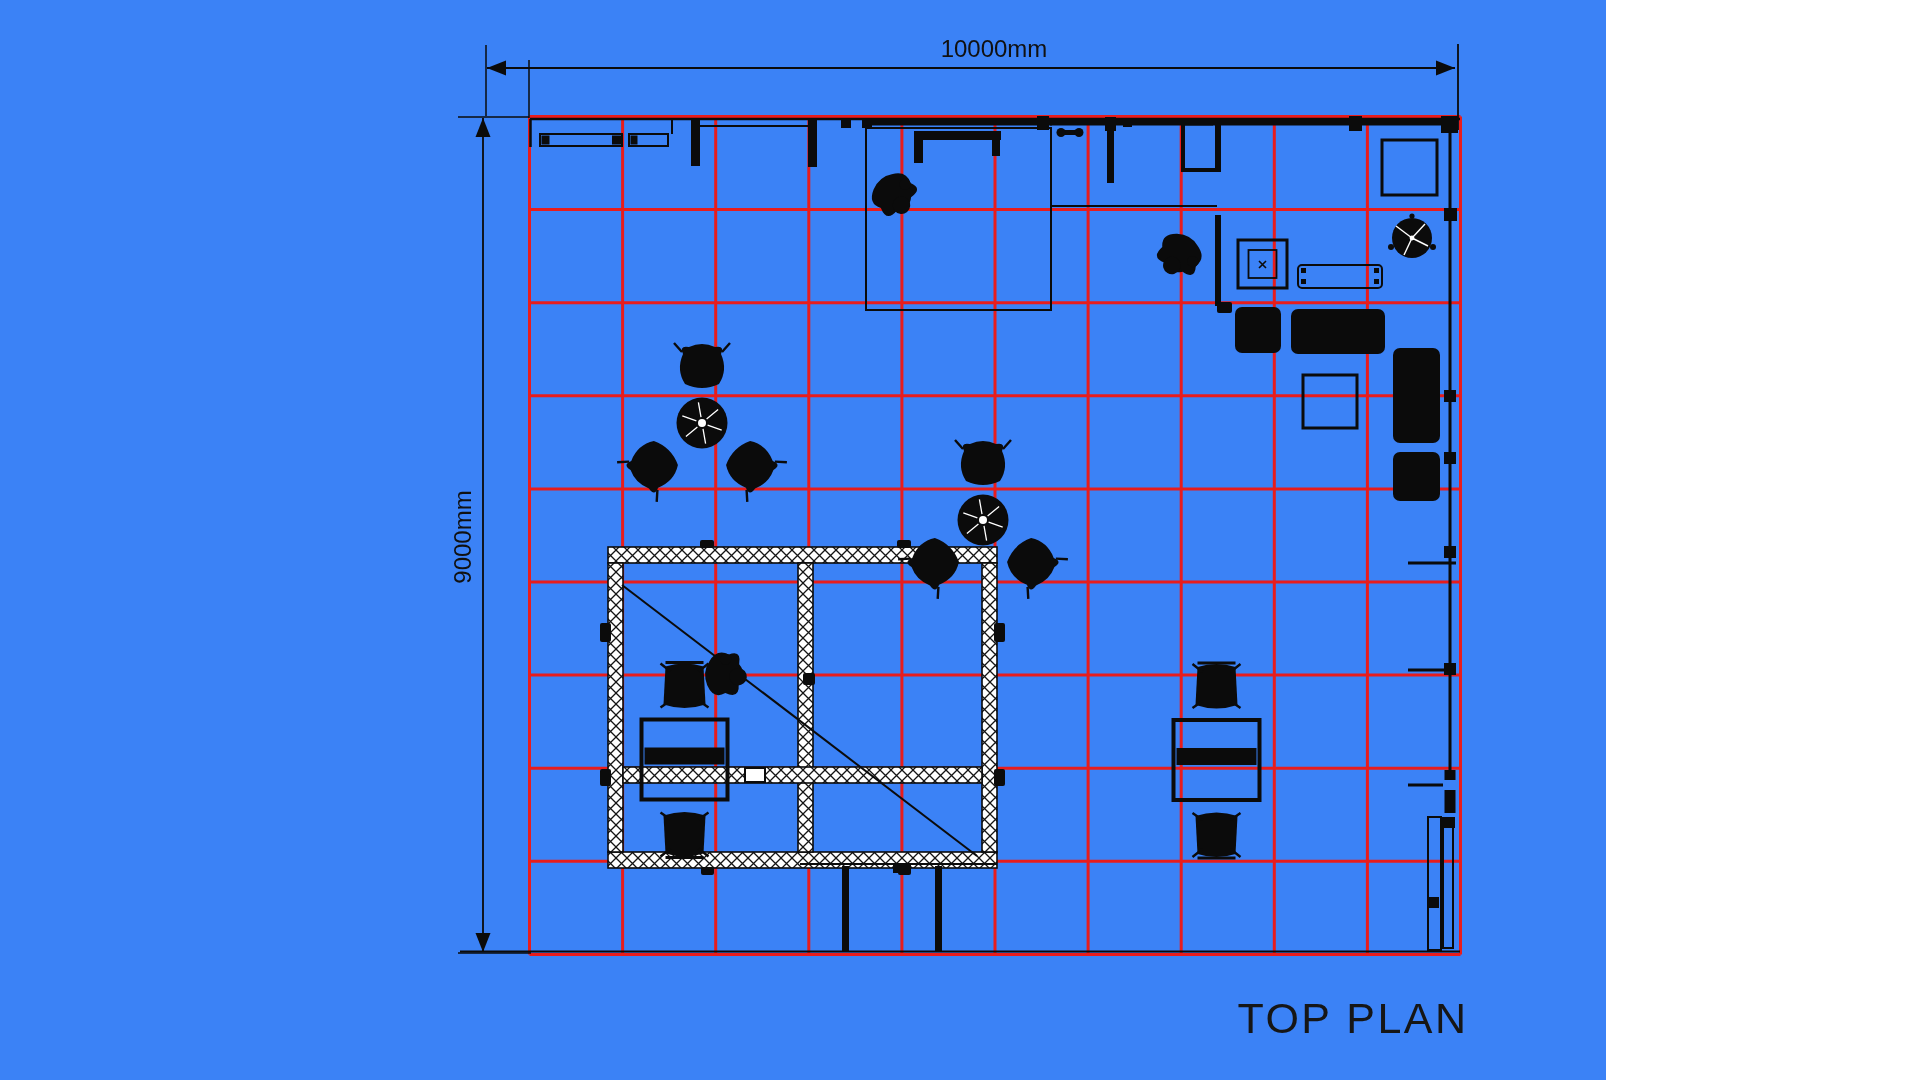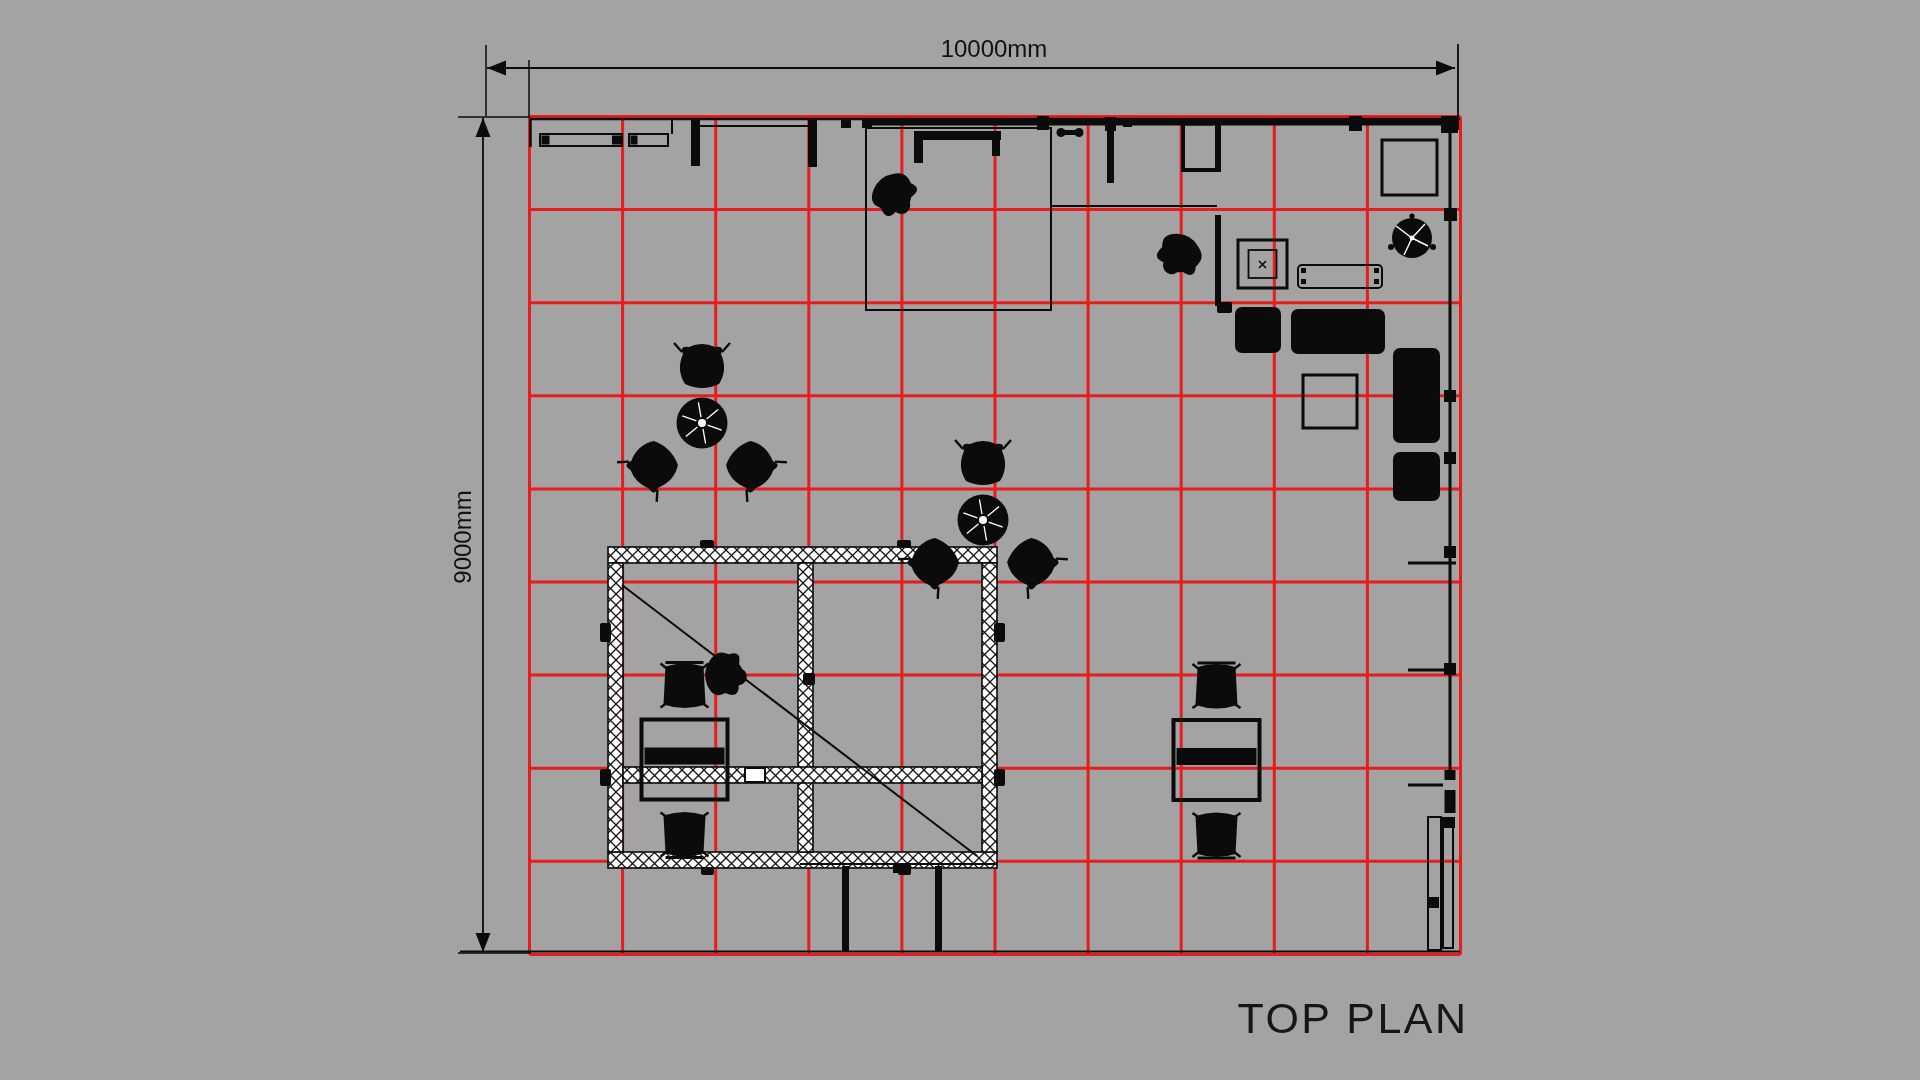--- a/index.html
+++ b/index.html
@@ -1,16 +1,16 @@
 <!DOCTYPE html>
 <html><head>
 <meta charset="utf-8">
 <style>
   html,body{margin:0;padding:0;background:#ffffff;}
-  .canvas{position:relative;width:1920px;height:1080px;background:#a3a3a3;overflow:hidden;
+  .canvas{position:relative;width:1606px;height:1080px;background:#3b82f6;overflow:hidden;
           font-family:"Liberation Sans", sans-serif;}
   svg{display:block;}
   text{fill:#111111;}
   .dim-label{font-size:24px;text-anchor:middle;}
   .plan-title{font-size:43px;letter-spacing:2.5px;text-anchor:middle;fill:#161616;}
 </style>
 </head>
 <body>
 
 <div class="canvas">

